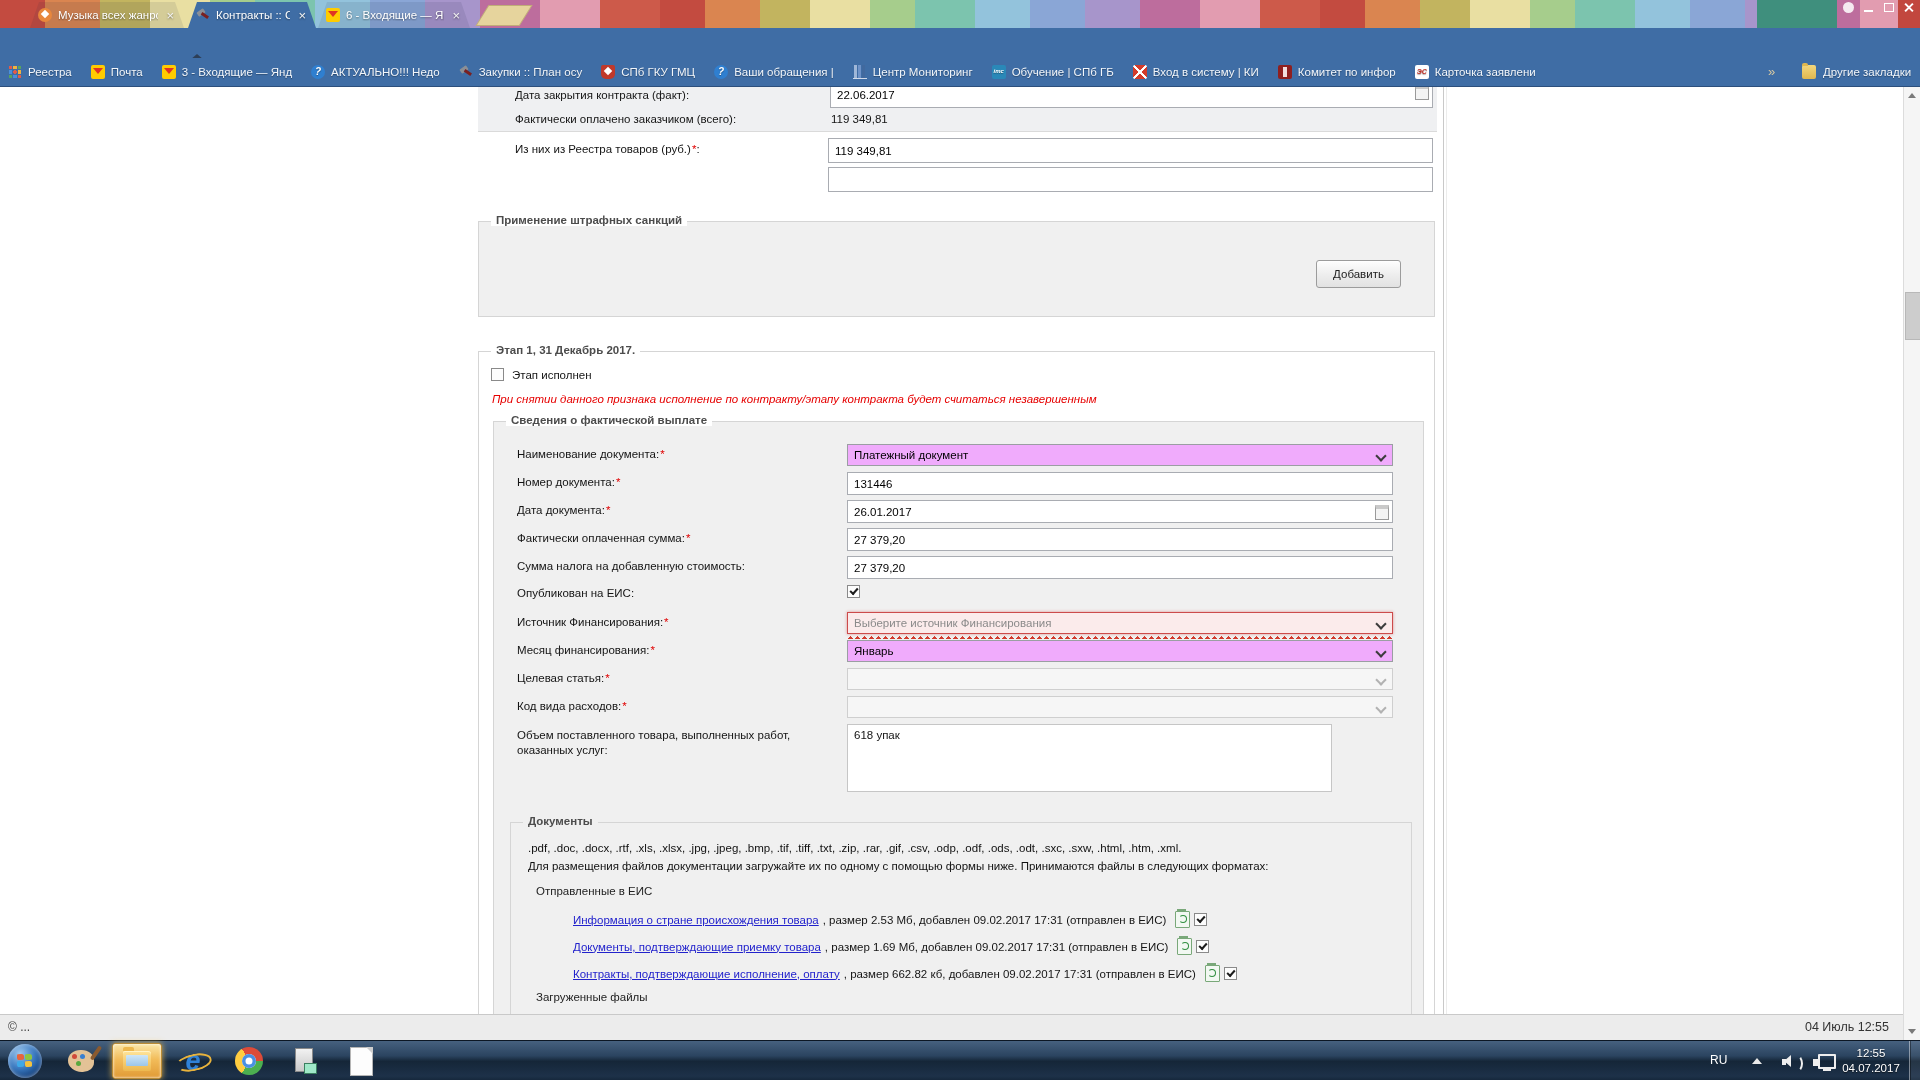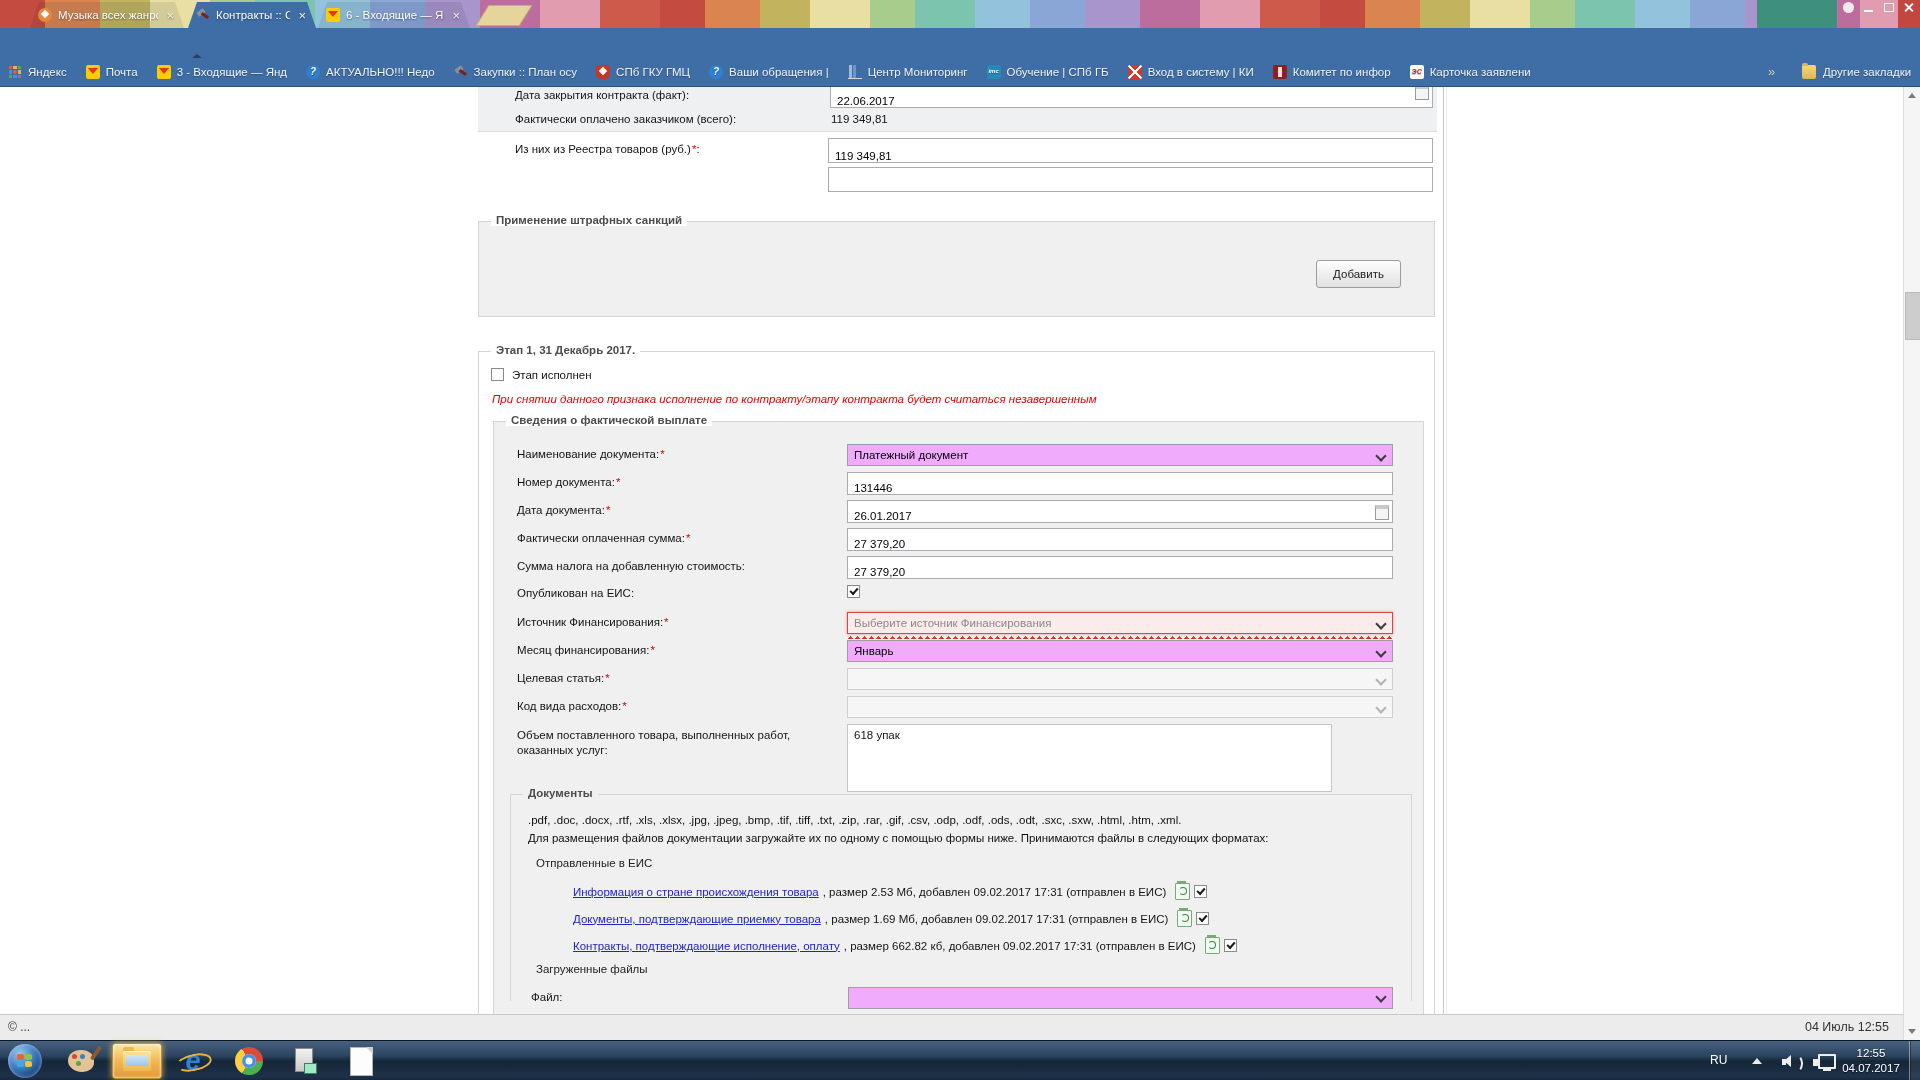--- a/index.html
+++ b/index.html
@@ -83,21 +83,21 @@
   .bm-over{position:absolute;left:1768px;top:6px;color:#d8c9a2;font-size:13px;}
   .bm-other{position:absolute;left:1802px;top:0;height:28px;display:flex;align-items:center;gap:7px;color:#f2f6fb;font-size:11.5px;text-shadow:0 1px 1px rgba(0,0,0,.35);}
 
   
   #pagearea{position:absolute;left:0;top:87px;width:1920px;height:927px;background:#fff;overflow:hidden;}
   .vdiv1{position:absolute;left:1443px;top:0;width:1px;height:927px;background:#c9c9c9;}
   .vdiv2{position:absolute;left:1446px;top:0;width:1px;height:927px;background:#ececec;}
   #content{position:absolute;left:478px;top:0;width:959px;height:927px;font-size:11.5px;color:#141414;overflow:hidden;}
   .lbl{position:absolute;white-space:nowrap;color:#141414;}
   .req{color:#e00000;margin-left:1px;}
-  .inp{position:absolute;background:#fff;border:1px solid #a9acb2;box-sizing:border-box;display:flex;align-items:flex-end;padding:0 6px;color:#000;}
+  .inp{position:absolute;background:#fff;border:1px solid #a9acb2;box-sizing:border-box;display:flex;align-items:center;padding:0 6px;color:#000;}
   .sel{position:absolute;background:#f0abfc;border:1px solid #9b9ea3;box-sizing:border-box;display:flex;align-items:center;padding:0 20px 0 6px;color:#000;}
   .sel .chev{position:absolute;right:7px;top:7px;width:6px;height:6px;border-right:2px solid #3c3c3c;border-bottom:2px solid #3c3c3c;transform:rotate(45deg);}
   .sel.dis{background:#f6f6f6;border-color:#cfcfcf;}
   .sel.dis .chev{border-color:#b2b2b2;}
   .sel.err{background:#fbebeb;border:1px solid #cc4b4b;box-shadow:0 0 3px rgba(204,40,40,.45);color:#8a8a8a;}
   .zigzag{position:absolute;height:4px;background:conic-gradient(from 135deg at 50% 22%, #d23b2e 90deg, transparent 0) 0 0/7px 4px repeat-x;}
   .fs{position:absolute;border:1px solid #d5d5d5;box-sizing:border-box;}
   .leg{position:absolute;top:-8px;left:12px;padding:0 5px;font-weight:bold;color:#4c4c4c;white-space:nowrap;}
   .cb{position:absolute;width:13px;height:13px;background:#fdfdfd;border:1px solid #8a8a8a;box-sizing:border-box;}
   .cb.checked::after{content:"";position:absolute;left:2px;top:2px;width:6px;height:3px;border-left:2px solid #1d1d1d;border-bottom:2px solid #1d1d1d;transform:rotate(-48deg);}
@@ -213,21 +213,21 @@
         <i></i>
         <i></i>
         <i></i>
       </span>
   </div>
 
   <div id="bookmarks" class="denim">
     <div class="bmrow">
       <span class="bm">
           <i class="bmicon ic-grid"></i>
-          <span>Яндекс</span>
+          <span>Реестра</span>
         </span>
       <span class="bm">
           <i class="bmicon ic-ymail"></i>
           <span>Почта</span>
         </span>
       <span class="bm">
           <i class="bmicon ic-ymail"></i>
           <span>3 - Входящие — Янд</span>
         </span>
       <span class="bm">
@@ -359,21 +359,21 @@
 
           <span class="lbl" style="left:23px;top:278px;"><span>Код вида расходов:</span><span class="req">*</span></span>
           <div class="sel dis" style="left:353px;top:274px;width:546px;height:22px;">
             <span></span>
               <span class="chev"></span>
           </div>
 
           <span class="lbl" style="left:23px;top:306px;width:310px;white-space:normal;line-height:15px;">Объем поставленного товара, выполненных работ, оказанных услуг:</span>
           <div class="txa" style="left:353px;top:302px;width:485px;height:68px;"><span>618 упак</span></div>
 
-          <div class="fs" style="left:16px;top:372px;width:902px;height:207px;background:#f0f0f0;border-bottom:none;">
+          <div class="fs" style="left:16px;top:400px;width:902px;height:207px;background:#f0f0f0;border-bottom:none;">
             <span class="leg" style="background:#f0f0f0;">Документы</span>
             <div class="abs" style="left:17px;top:16px;width:878px;line-height:18px;color:#111;">
               <div>.pdf, .doc, .docx, .rtf, .xls, .xlsx, .jpg, .jpeg, .bmp, .tif, .tiff, .txt, .zip, .rar, .gif, .csv, .odp, .odf, .ods, .odt, .sxc, .sxw, .html, .htm, .xml.</div>
               <div>Для размещения файлов документации загружайте их по одному с помощью формы ниже. Принимаются файлы в следующих форматах:</div>
             </div>
             <span class="ital" style="left:25px;top:62px;">Отправленные в ЕИС</span>
 
             <div class="filerow" style="left:20px;top:88px;">
               <span class="flink">Информация о стране происхождения товара</span>
               <span>, размер 2.53 Мб, добавлен 09.02.2017 17:31 (отправлен в ЕИС)</span>

